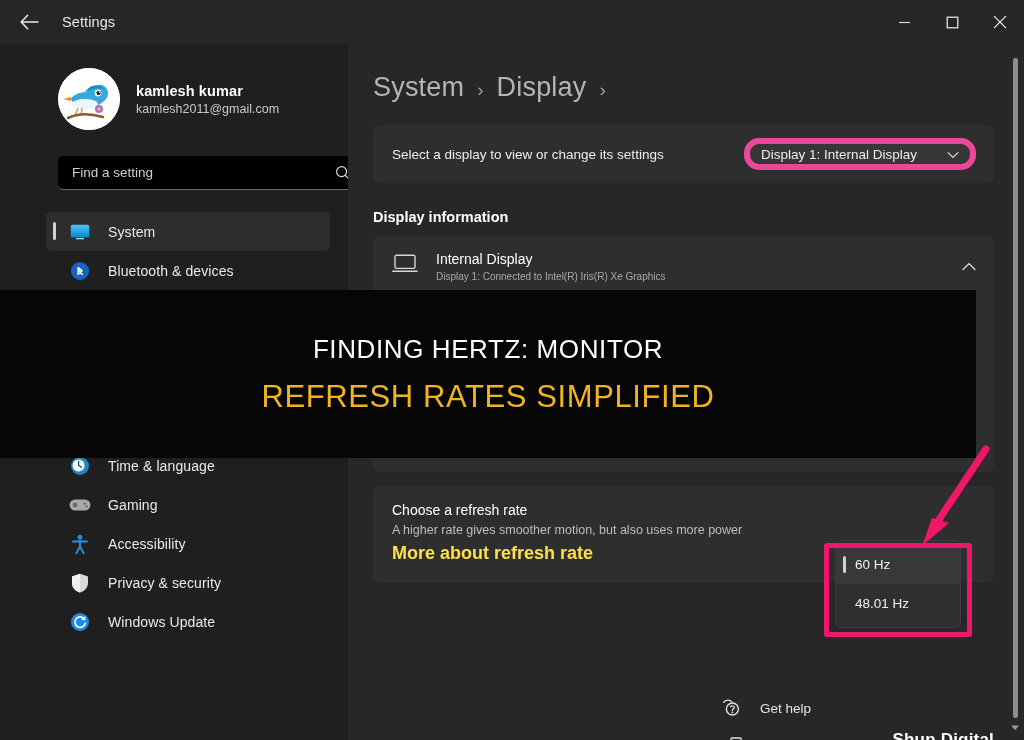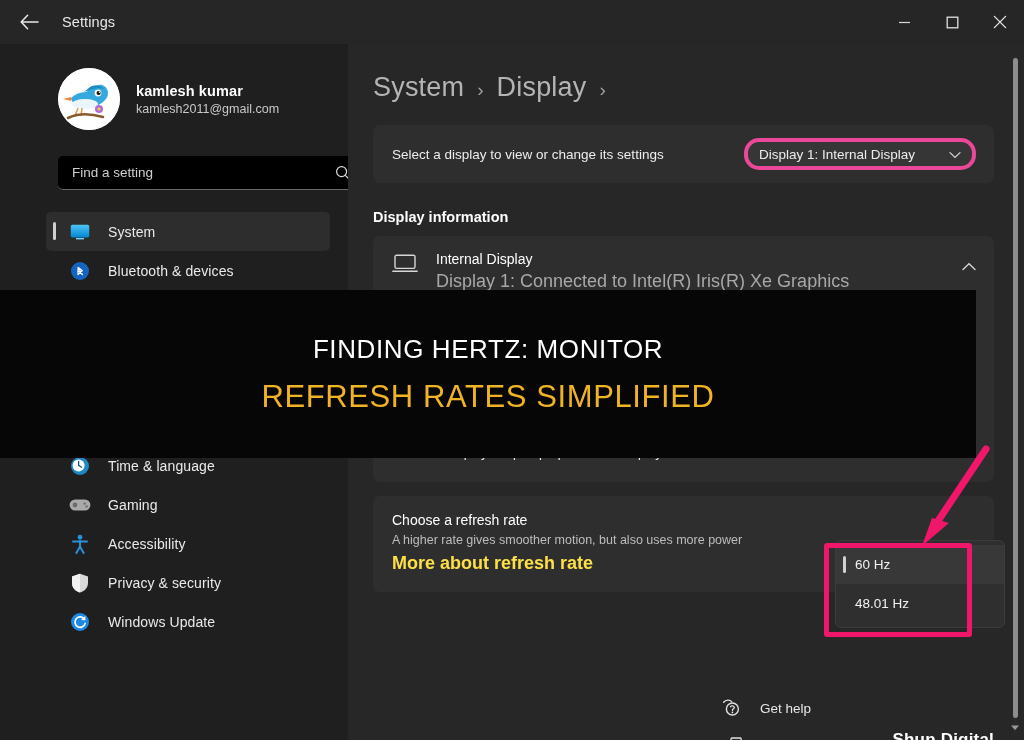--- a/index.html
+++ b/index.html
@@ -123,42 +123,42 @@
     margin-top: 22px;
     height: 58px;
     display: flex; align-items: center;
     padding: 0 18px 0 19px;
   }
   .select-label { font-size: 13.5px; color: #ededed; }
   .display-select {
     margin-left: auto;
     width: 232px; height: 32px;
     background: #363636;
-    border: 4px solid #ec4899;
+    border: 6px solid #ec4899;
     border-radius: 15px;
     display: flex; align-items: center;
     padding: 0 11px;
   }
   .display-select .val { font-size: 13.5px; color: #ededed; }
   .display-select .chev { margin-left: auto; }
 
   .section-title {
     margin: 26px 0 11px 25px;
     font-size: 14.5px; color: #ffffff; font-weight: 600;
   }
 
   .info-card { padding: 0 0 4px 0; }
   .info-head {
     display: flex; align-items: flex-start;
     padding: 15px 18px 10px 19px;
   }
   .mon-ico { width: 30px; margin-top: 3px; flex: none; }
   .info-head-txt { margin-left: 14px; }
   .ih-title { font-size: 14px; color: #ffffff; }
-  .ih-sub { font-size: 18px; color: #a8a8a8; margin-top: 4px; }
+  .ih-sub { font-size: 10px; color: #a8a8a8; margin-top: 4px; }
   .chev-up { margin-left: auto; margin-top: 6px; }
 
   .info-rows { padding: 4px 18px 10px 72px; }
   .info-row {
     display: flex; align-items: center;
     height: 27px;
   }
   .ir-label { font-size: 13px; color: #c2c2c2; width: 167px; flex: none; }
   .ir-value { font-size: 13px; color: #c2c2c2; }
   .info-row.emph .ir-label { color: #f0f0f0; }
@@ -175,21 +175,21 @@
   }
   .rr-left { padding-top: 2px; }
   .rr-title { font-size: 14px; color: #ffffff; }
   .rr-sub { font-size: 12.5px; color: #bdbdbd; margin-top: 5px; }
   .rr-link { font-size: 18px; color: #fde047; font-weight: 600; margin-top: 6px; }
 
   
   .rr-dropdown {
     position: absolute;
     left: 835px; top: 540px;
-    width: 170px;
+    width: 126px;
     background: #2f2f2f;
     border: 1px solid #3c3c3c;
     border-radius: 6px;
     padding: 4px 0;
     z-index: 6;
   }
   .rr-opt {
     position: relative;
     height: 39px;
     display: flex; align-items: center;

